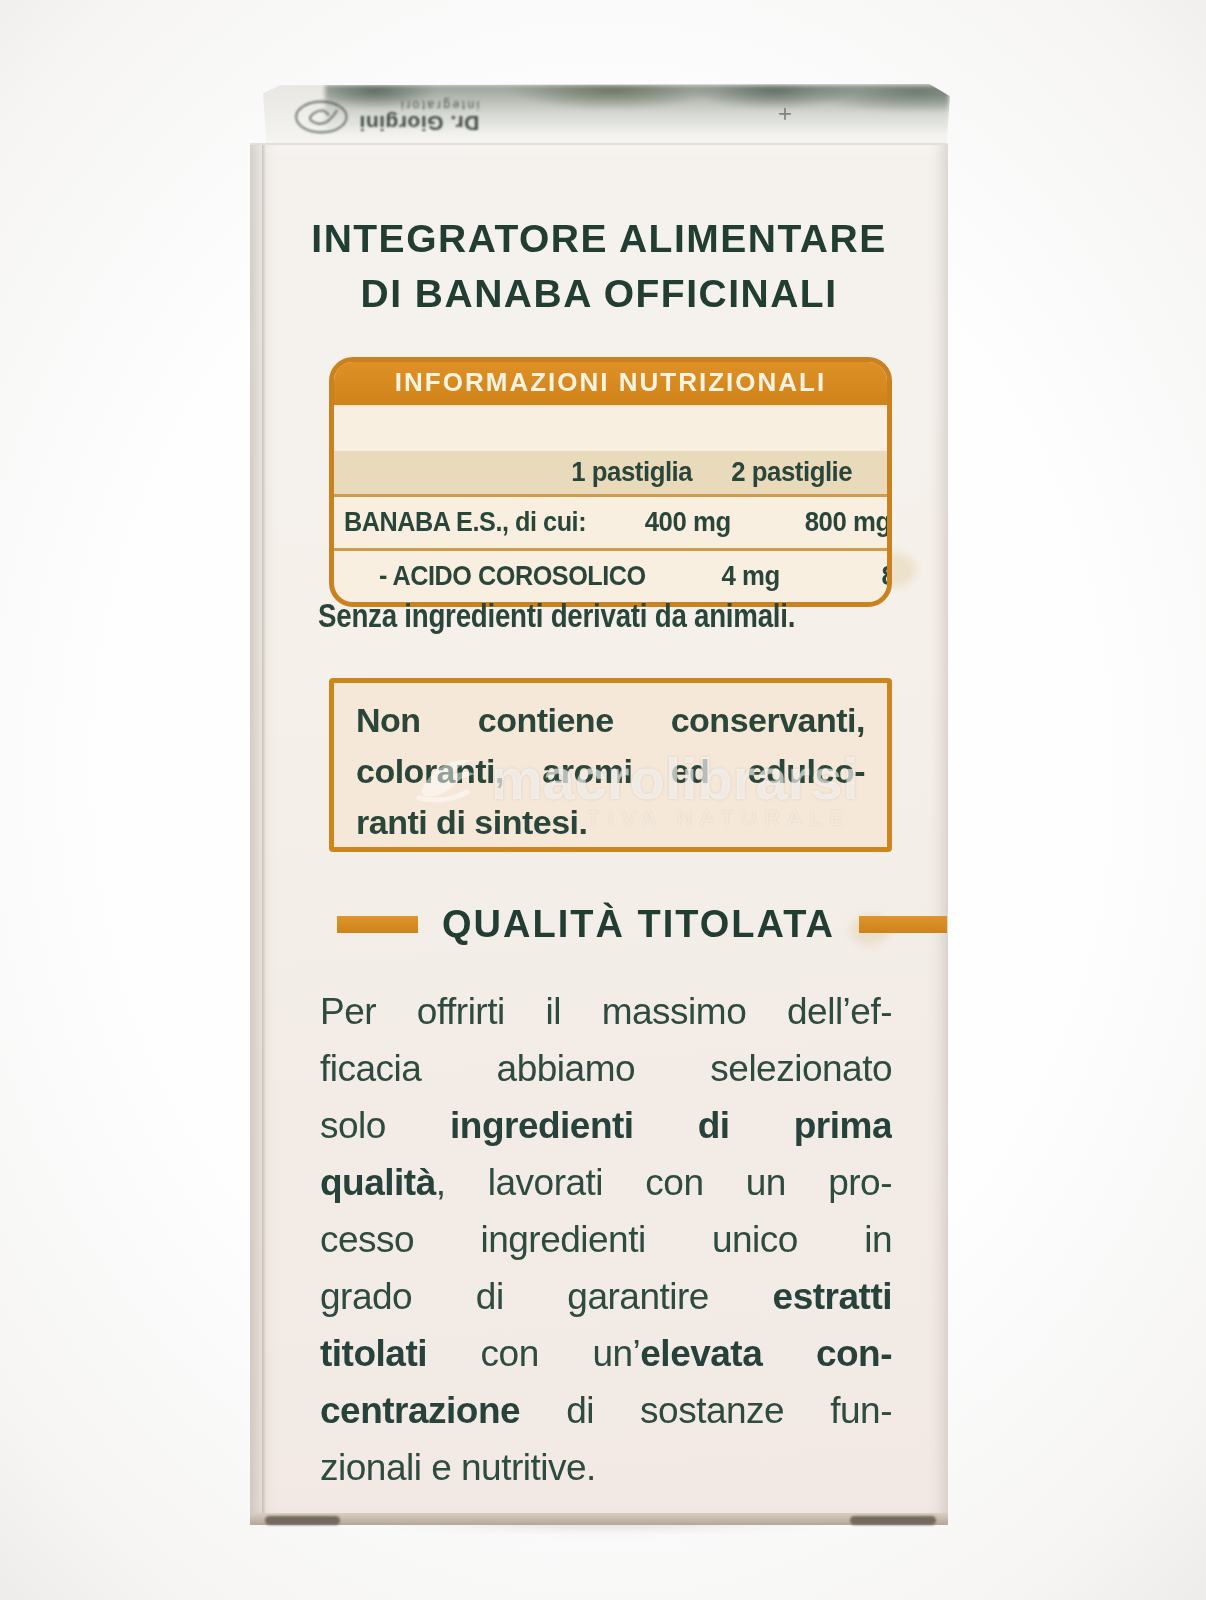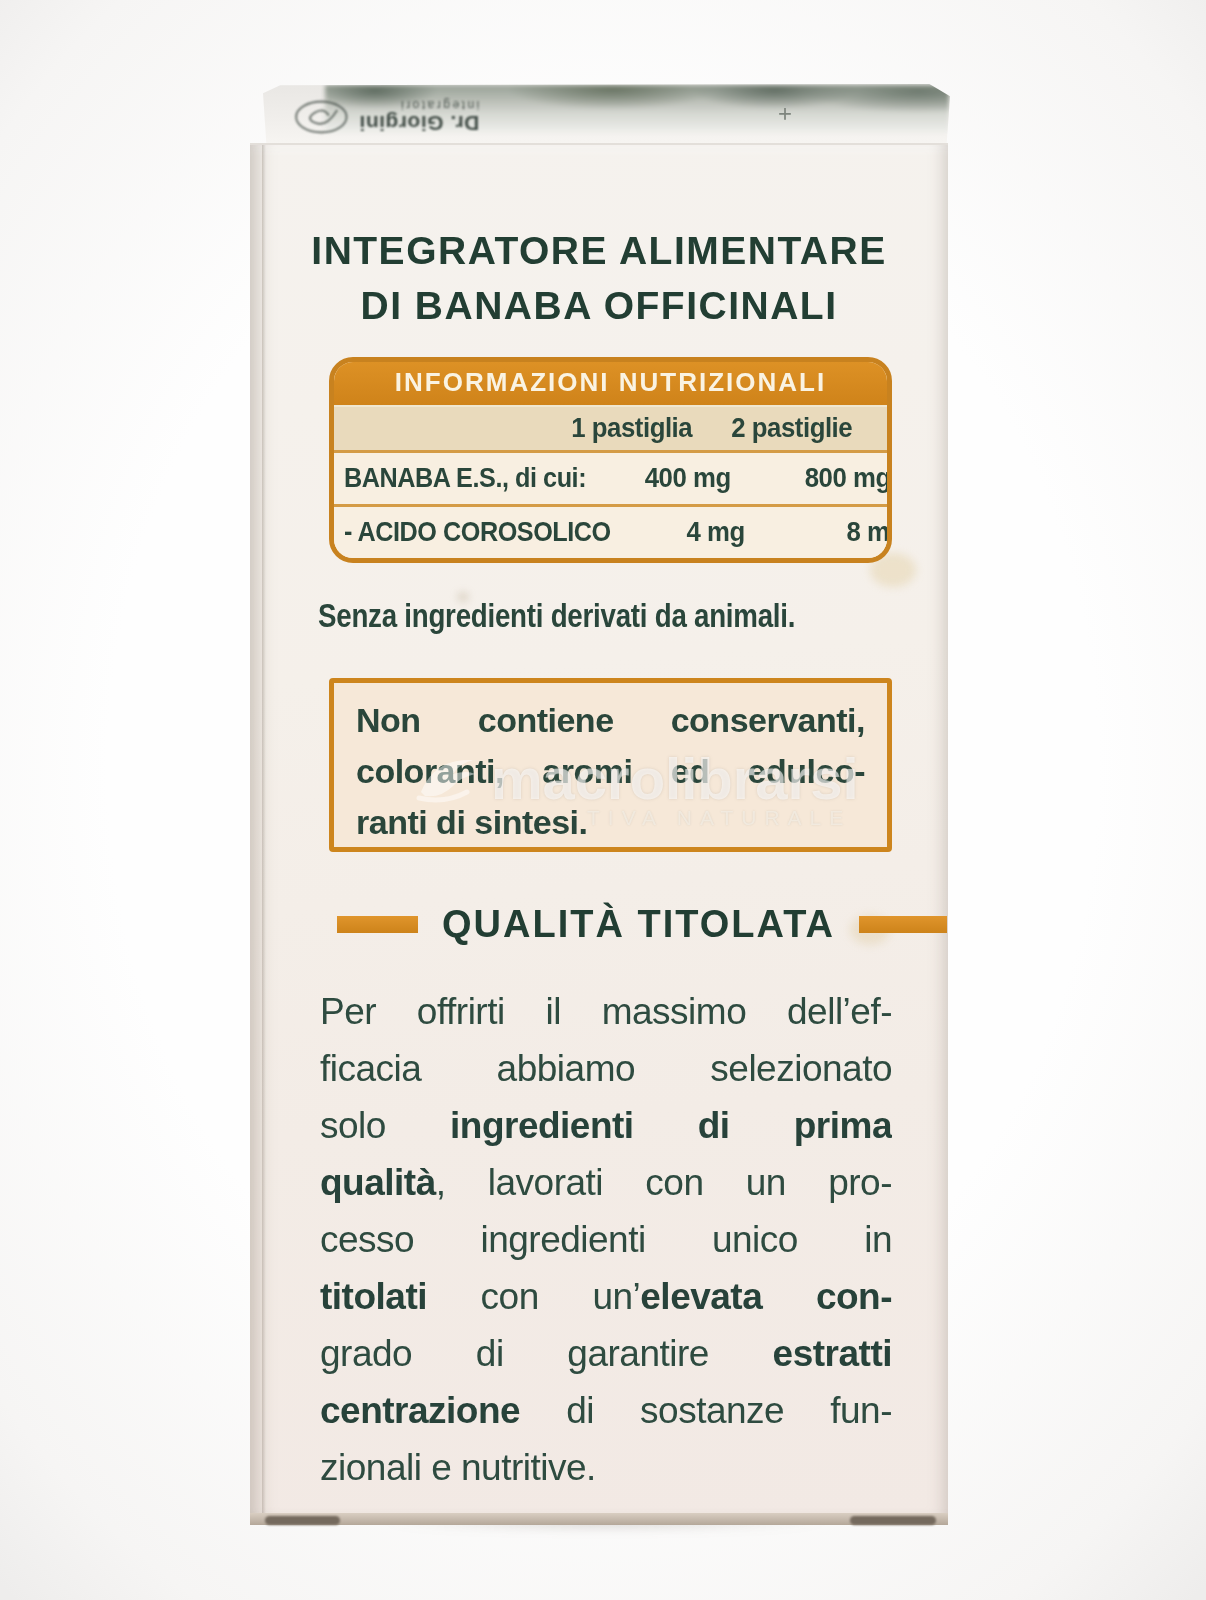--- a/index.html
+++ b/index.html
@@ -67,46 +67,46 @@
   .stain3{left:208px;top:448px;width:10px;height:8px;background:rgba(150,130,90,.35);}
   
   .bottom-edge{
     position:absolute;left:0;bottom:-10px;width:100%;height:12px;
     background:linear-gradient(to bottom,#d9cec2,#b4a799);
   }
   .notch{position:absolute;bottom:-10px;height:9px;background:#756a5e;border-radius:5px;filter:blur(1.2px);}
   .notch.l{left:15px;width:75px;}
   .notch.r{left:600px;width:86px;}
   .heading{
-    position:absolute;left:0;top:78px;width:100%;text-align:center;
+    position:absolute;left:0;top:66px;width:100%;text-align:center;
     font-weight:bold;font-size:39px;line-height:55px;letter-spacing:1.5px;color:#223e33;
   }
   
   .nutri{
     position:absolute;left:79px;top:212px;width:563px;
     border:5px solid #c8821f;border-radius:24px;overflow:hidden;
     background:#f8efe1;box-sizing:border-box;
   }
   .nutri-banner{
     background:linear-gradient(#dd9125,#cf831a);
     color:#faf3e2;font-weight:bold;font-size:26px;letter-spacing:2px;
     text-align:center;padding:5px 0 7px;border-bottom:2px solid #f0e7d0;
     white-space:nowrap;
   }
   .nutri-head{
     display:grid;grid-template-columns:1fr 150px 170px;align-items:center;
     background:#e9dabc;padding:5px 10px 6px 10px;border-bottom:3px solid #d49b45;
-    font-weight:bold;font-size:28px;color:#2a463b;
+    font-weight:bold;font-size:28px;color:#2a463b;margin-top:44px;
   }
   .n-row{
     display:grid;grid-template-columns:1fr 150px 170px;align-items:center;
     padding:9px 10px 10px 10px;border-bottom:3px solid #d49b45;
     font-weight:bold;font-size:28px;color:#2a463b;background:#f8efe1;
   }
-  .n-row:last-child{border-bottom:none;}
+  .n-row:last-child{border-bottom:none;margin-left:35px;}
   .n-cell{overflow:visible;}
   .cell-val{display:flex;justify-content:center;}
   .cond{white-space:nowrap;letter-spacing:-0.5px;display:inline-block;}
   .cl{transform:scaleX(.9);transform-origin:left center;}
   .cc{transform:scaleX(.92);transform-origin:center center;}
   
   .note-abbrev{position:absolute;left:68px;top:413px;font-size:31px;color:#335044;}
   .note-vegan{
     position:absolute;left:68px;top:452px;font-size:33px;font-weight:bold;color:#2a463b;
     white-space:nowrap;transform:scaleX(.84);transform-origin:left center;letter-spacing:-0.3px;
@@ -241,22 +241,22 @@
       <span class="q-label">QUALITÀ TITOLATA</span>
       <span class="q-dash r"></span>
     </div>
 
     <div class="para">
         <div class="jl"><span>Per offrirti il massimo dell’ef-</span></div>
         <div class="jl"><span>ficacia abbiamo selezionato</span></div>
         <div class="jl"><span>solo </span><b>ingredienti di prima</b></div>
         <div class="jl"><b>qualità</b><span>, lavorati con un pro-</span></div>
         <div class="jl"><span>cesso ingredienti unico in</span></div>
+        <div class="jl"><span>grado di garantire </span><b>estratti</b></div>
         <div class="jl"><b>titolati</b><span> con un’</span><b>elevata con-</b></div>
-        <div class="jl"><span>grado di garantire </span><b>estratti</b></div>
         <div class="jl"><b>centrazione</b><span> di sostanze fun-</span></div>
         <div class="jl last"><span>zionali e nutritive.</span></div>
       </div>
 
     <div class="bottom-edge"></div>
     <div class="notch l"></div>
     <div class="notch r"></div>
   </div>
 
 </div>

